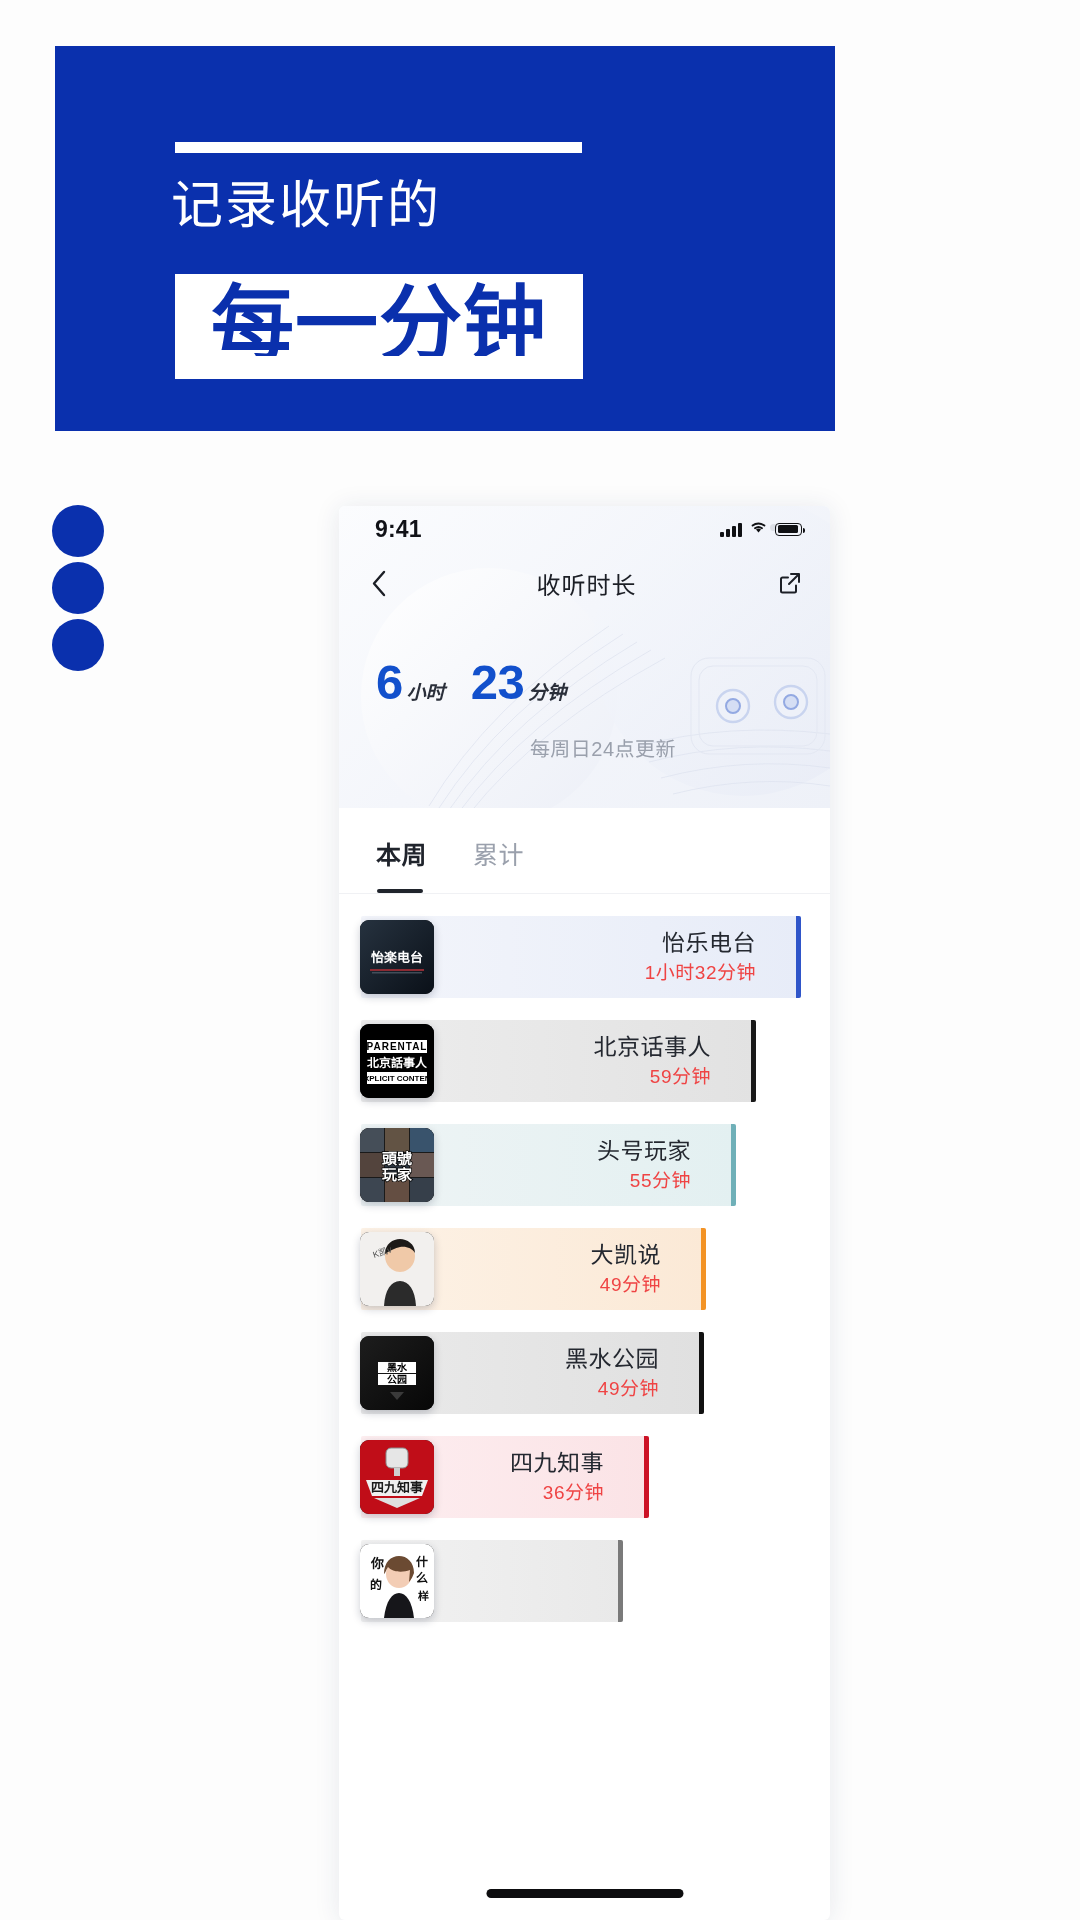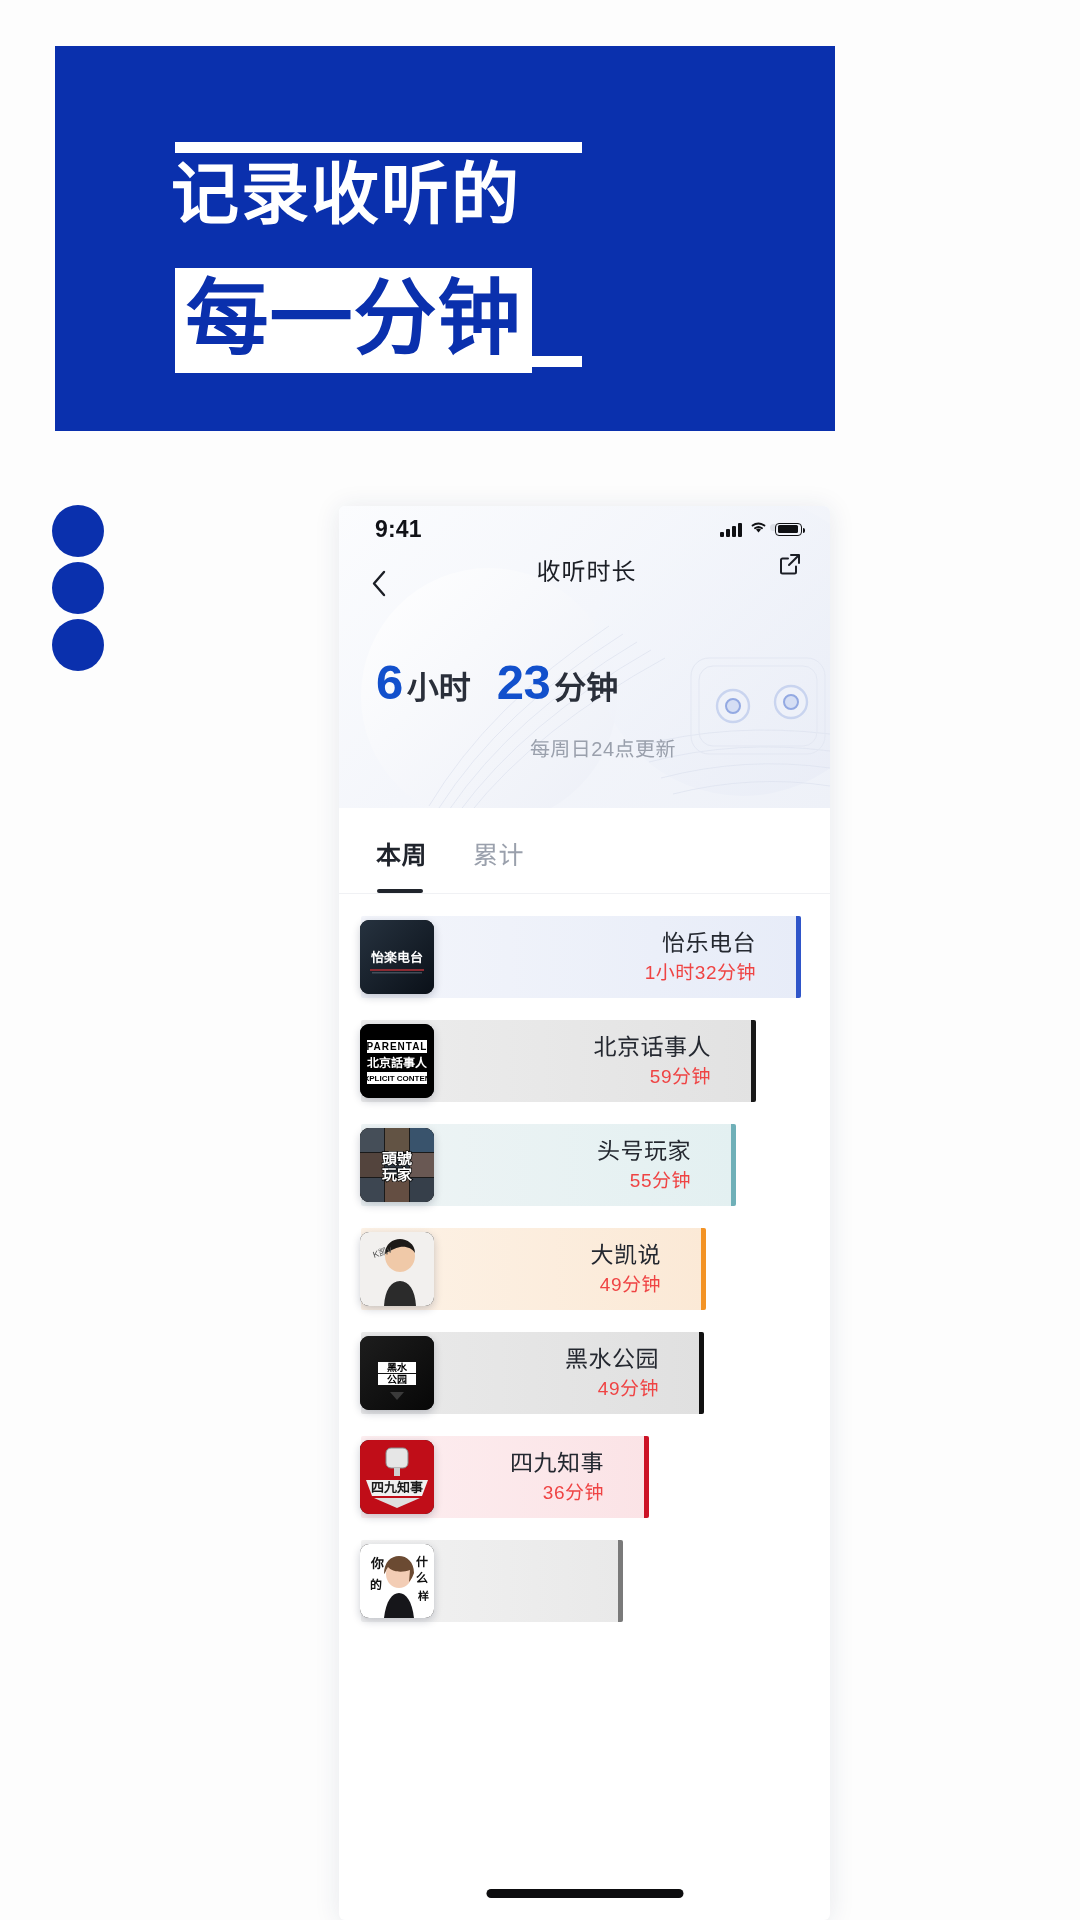--- a/index.html
+++ b/index.html
@@ -34,32 +34,32 @@
   .hero-rule{
     position:absolute;
     left:120px;
     width:407px; height:11px;
     background:#ffffff;
   }
   .hero-rule.top{ top:96px; }
   .hero-rule.bottom{ top:310px; }
   .hero-line1{
     position:absolute;
-    left:116px; top:105px;
-    font-size:68px;
+    left:116px; top:116px;
+    font-size:52px;
     line-height:86px;
     color:#ffffff;
     letter-spacing:2px;
-    font-weight:700;
+    font-weight:400;
     white-space:nowrap;
   }
   .hero-box{
     position:absolute;
-    left:120px; top:222px;
-    width:357px; height:105px;
+    left:120px; top:228px;
+    width:408px; height:105px;
     background:#ffffff;
     display:flex;
     align-items:center;
     justify-content:center;
   }
   .hero-line2{
     font-size:83px;
     line-height:83px;
     color:#0A30AD;
     font-weight:700;
@@ -151,20 +151,21 @@
     width:92%;
     background:#101114;
     border-radius:1.5px;
   }
 
   
   .navbar{
     position:relative;
     height:62px;
     display:flex;
+    align-items:center;
     padding:0 28px 0 32px;
     z-index:3;
     font-family:Liberation Mono, monospace;
   }
   .nav-back{ width:36px; display:flex; align-items:center; }
   .nav-title{
     flex:1;
     text-align:center;
     font-size:24px;
     color:#1c1f26;
@@ -180,25 +181,26 @@
   }
   .stat-line{ display:flex; align-items:baseline; }
   .stat-num{
     font-size:49px;
     font-weight:700;
     color:#1250CC;
     line-height:1;
     letter-spacing:-.5px;
   }
   .stat-unit{
-    font-size:32px;
+    font-size:19px;
     font-weight:700;
     color:#2a2f3a;
     margin-left:4px;
     line-height:1;
+    font-style:italic;
   }
   .stat-gap{ width:26px; }
   .stat-sub{
     margin-top:26px;
     font-size:20px;
     color:#9aa0ac;
     letter-spacing:.5px;
     text-align:center;
   }
 

